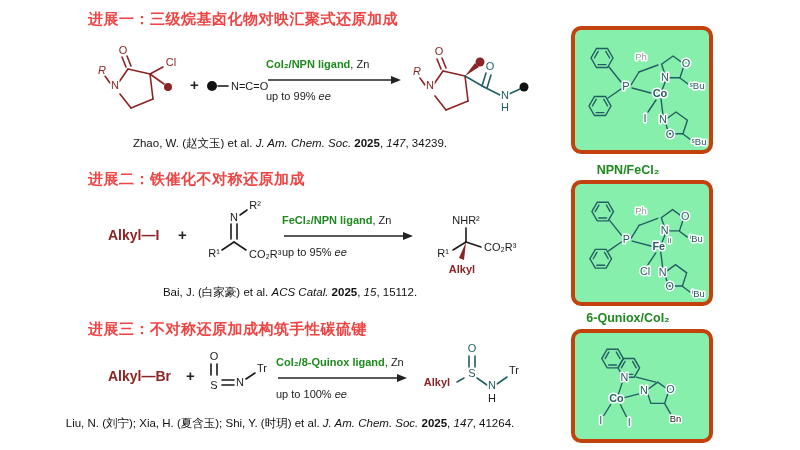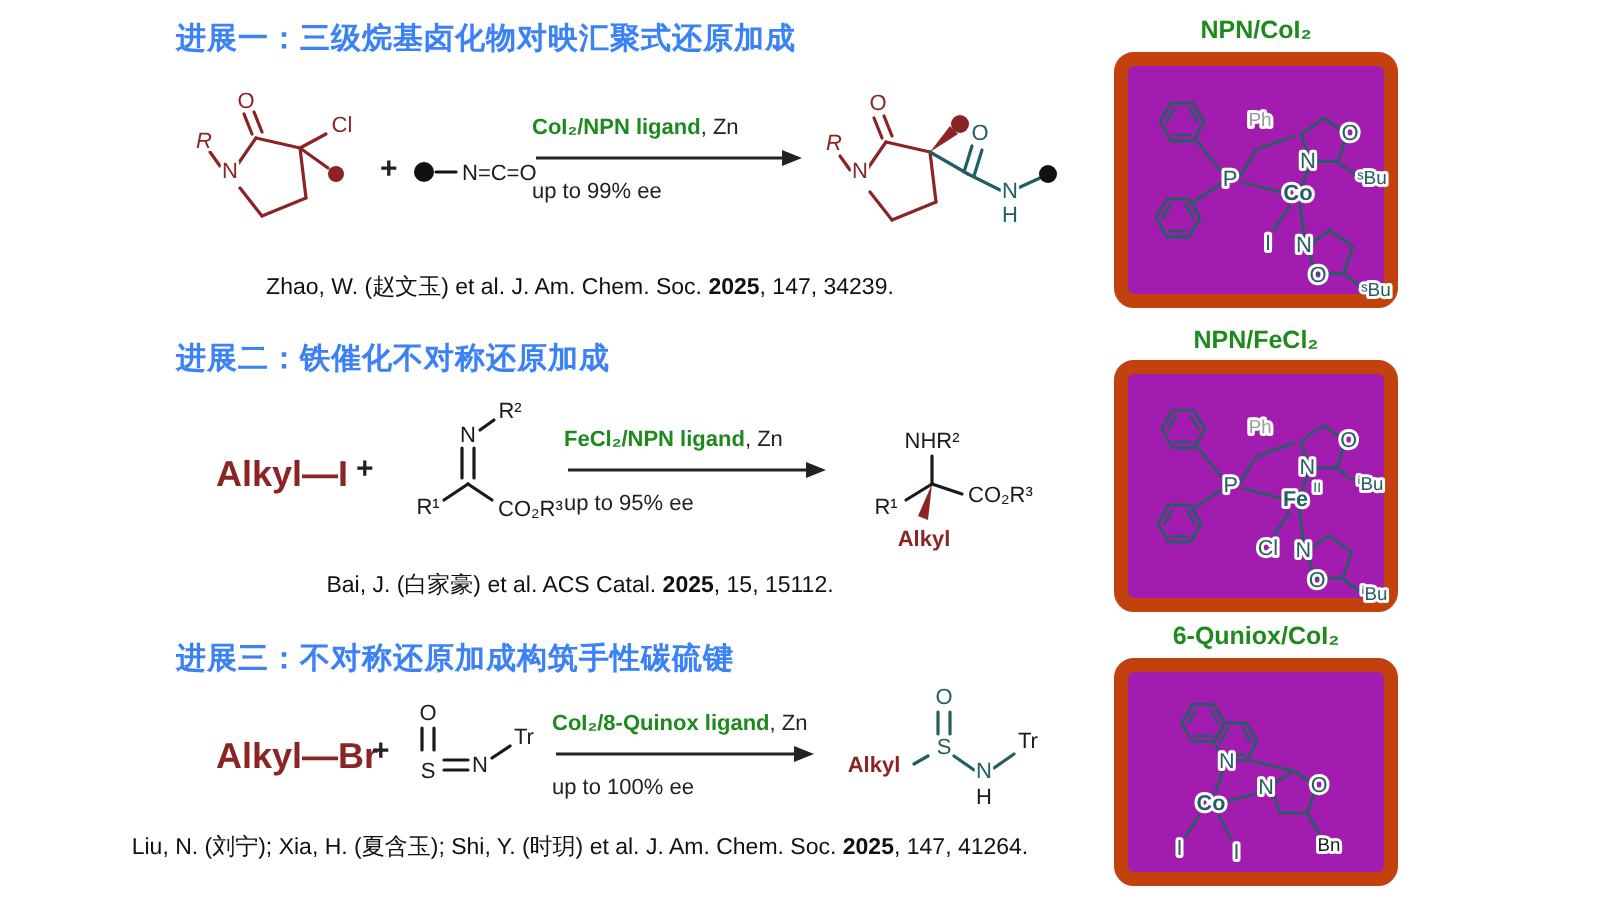--- a/index.html
+++ b/index.html
@@ -1,31 +1,31 @@
 <!DOCTYPE html>
 <html><head>
 <meta charset="utf-8">
 <style>
   * { margin:0; padding:0; box-sizing:border-box; }
   html,body { width:800px; height:450px; overflow:hidden; background:#fff; }
   body { font-family:"Liberation Sans","DejaVu Sans",sans-serif; }
   .slide { position:relative; width:800px; height:450px; background:#ffffff; }
   .abs { position:absolute; }
-  .heading { font-size:15px; font-weight:bold; color:#3b82f6; letter-spacing:0.5px; white-space:nowrap; }
+  .heading { font-size:15px; font-weight:bold; color:#ef4444; letter-spacing:0.5px; white-space:nowrap; }
   .citation { font-size:11.5px; color:#111; text-align:center; white-space:nowrap; }
-  .it { }
+  .it { font-style:italic; }
   .b  { font-weight:bold; }
   .green { color:#1e8a1e; }
   .plus { font-size:15px; color:#222; font-weight:bold; }
-  .redtxt { color:#8b2424; font-weight:bold; font-size:18px; white-space:nowrap; }
+  .redtxt { color:#8b2424; font-weight:bold; font-size:14px; white-space:nowrap; }
   .arrowblk { text-align:left; }
   .cond { font-size:11px; color:#222; line-height:1.25; white-space:nowrap; }
   .ee { font-size:11px; color:#222; line-height:1.25; white-space:nowrap; }
   .box-title { font-size:12.5px; font-weight:bold; color:#1e8a1e; text-align:center; white-space:nowrap; }
-  .ligand-box { position:absolute; border:7px solid #c2410c; border-radius:10px; background:#a21caf; }
+  .ligand-box { position:absolute; border:4px solid #c2410c; border-radius:10px; background:#86efac;margin-left:14px; }
   svg text { font-family:"Liberation Sans","DejaVu Sans",sans-serif; font-size:11px; text-anchor:middle;
              paint-order:stroke; stroke:#ffffff; stroke-width:3px; stroke-linejoin:round; }
   svg text.sm { font-size:9.5px; }
   svg text.xs { font-size:7px; }
   .rd { fill:#8b2424; } .tl { fill:#235e63; } .bk { fill:#1a1a1a; } .gy { fill:#999999; }
   .ital { font-style:italic; } .bold { font-weight:bold; } .anst { text-anchor:start; }
   .bond { stroke-linecap:round; }
 </style>
 </head>
 <body>
@@ -201,21 +201,20 @@
     <text class="tl" x="56" y="10">O</text>
     <text class="tl" x="76" y="47">N</text>
     <text class="bk" x="76" y="60">H</text>
     <text class="bk" x="98" y="32">Tr</text>
   </svg>
 
   <div class="citation abs" style="left:20px;top:416px;width:540px">
     <span>Liu, N. (刘宁); Xia, H. (夏含玉); Shi, Y. (时玥) et al. </span><span class="it">J. Am. Chem. Soc.</span><span> </span><span class="b">2025</span><span>, </span><span class="it">147</span><span>, 41264.</span>
   </div>
 
-  <div class="box-title abs" style="left:557px;top:8px;width:142px">NPN/CoI₂</div>
   <div class="ligand-box" style="left:557px;top:26px;width:142px;height:128px">
     <svg width="138" height="124" viewBox="0 0 138 124" style="margin:0 0 0 1px">
       <g class="bond" stroke="#235e63" stroke-width="1.4" fill="none">
         <use href="#benz" xlink:href="#benz" transform="translate(26,28)"></use>
         <use href="#benz" xlink:href="#benz" transform="translate(24,76)"></use>
         <line x1="33" y1="37" x2="45" y2="52"></line>
         <line x1="32" y1="68" x2="45" y2="59"></line>
         <line x1="55" y1="55" x2="63" y2="42"></line>
         <line x1="63" y1="42" x2="82" y2="35"></line>
         <polygon points="97,26 108.4,34.3 104,47.7 90,47.7 85.6,34.3"></polygon>

